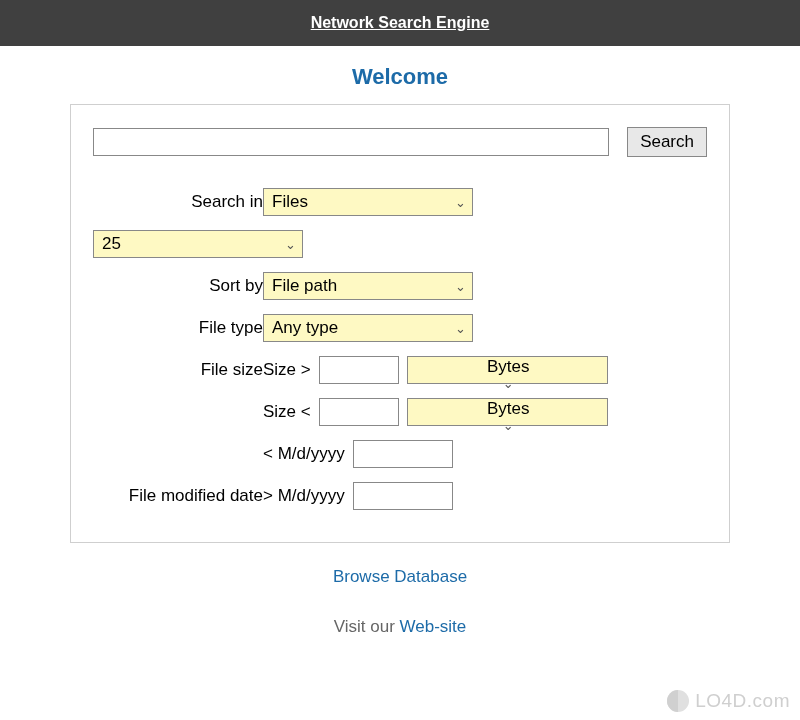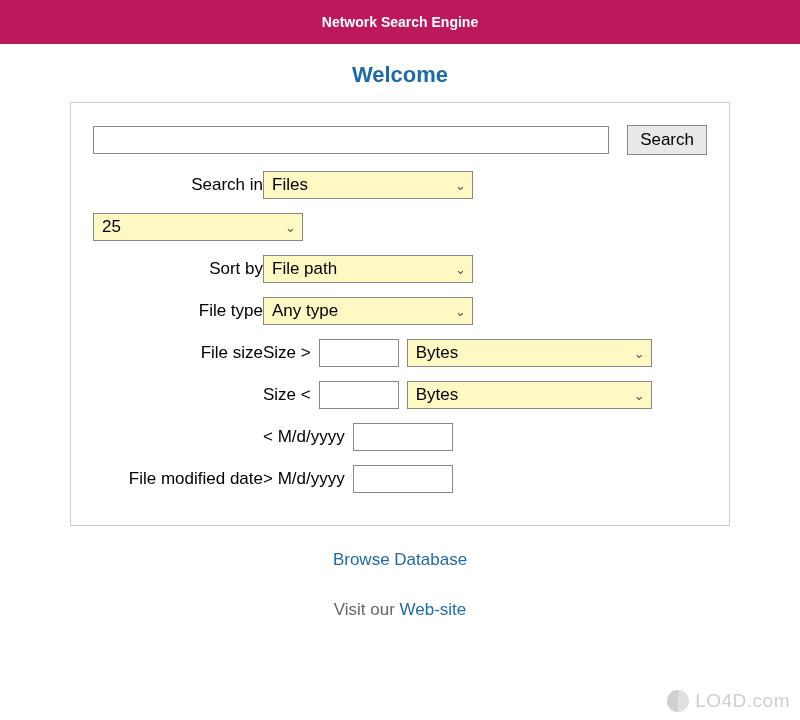--- a/index.html
+++ b/index.html
@@ -5,44 +5,45 @@
     * { box-sizing: border-box; margin: 0; padding: 0; }
     body {
       font-family: Arial, Helvetica, sans-serif;
       background: #ffffff;
       width: 800px;
       height: 720px;
       position: relative;
       overflow: hidden;
     }
     .header-bar {
-      background: #be185d;
+      background: #404040;
       color: #ffffff;
       padding: 14px 0;
       text-align: center;
-      font-size: 14px;
+      font-size: 16px;
       font-weight: bold;
+      text-decoration: underline;
     }
     .welcome {
       color: #1d6ba8;
       font-size: 22px;
       font-weight: bold;
       text-align: center;
       margin: 18px 0 14px 0;
     }
     .panel {
       border: 1px solid #cfcfcf;
       margin: 0 70px;
       padding: 22px 22px 18px 22px;
     }
     .search-row {
       display: flex;
       align-items: center;
       gap: 18px;
-      margin-bottom: 16px;
+      margin-bottom: 31px;
     }
     .search-input {
       flex: 1;
       height: 28px;
       border: 1px solid #888;
       padding: 2px 6px;
       font-size: 16px;
     }
     .search-button {
       height: 30px;
@@ -68,21 +69,21 @@
       height: 28px;
       display: flex;
       align-items: center;
       justify-content: space-between;
       padding: 0 6px 0 8px;
       font-size: 17px;
       background: #fef9c3;
       cursor: pointer;
     }
     .dropdown.w210 { width: 210px; }
-    .dropdown.w245 { width: 245px; }
+    .dropdown.w245 { width: 201px; flex-direction: column; }
     .chevron {
       font-size: 13px;
       color: #555;
       line-height: 1;
     }
     .inline-group {
       display: flex;
       align-items: center;
       gap: 8px;
     }

